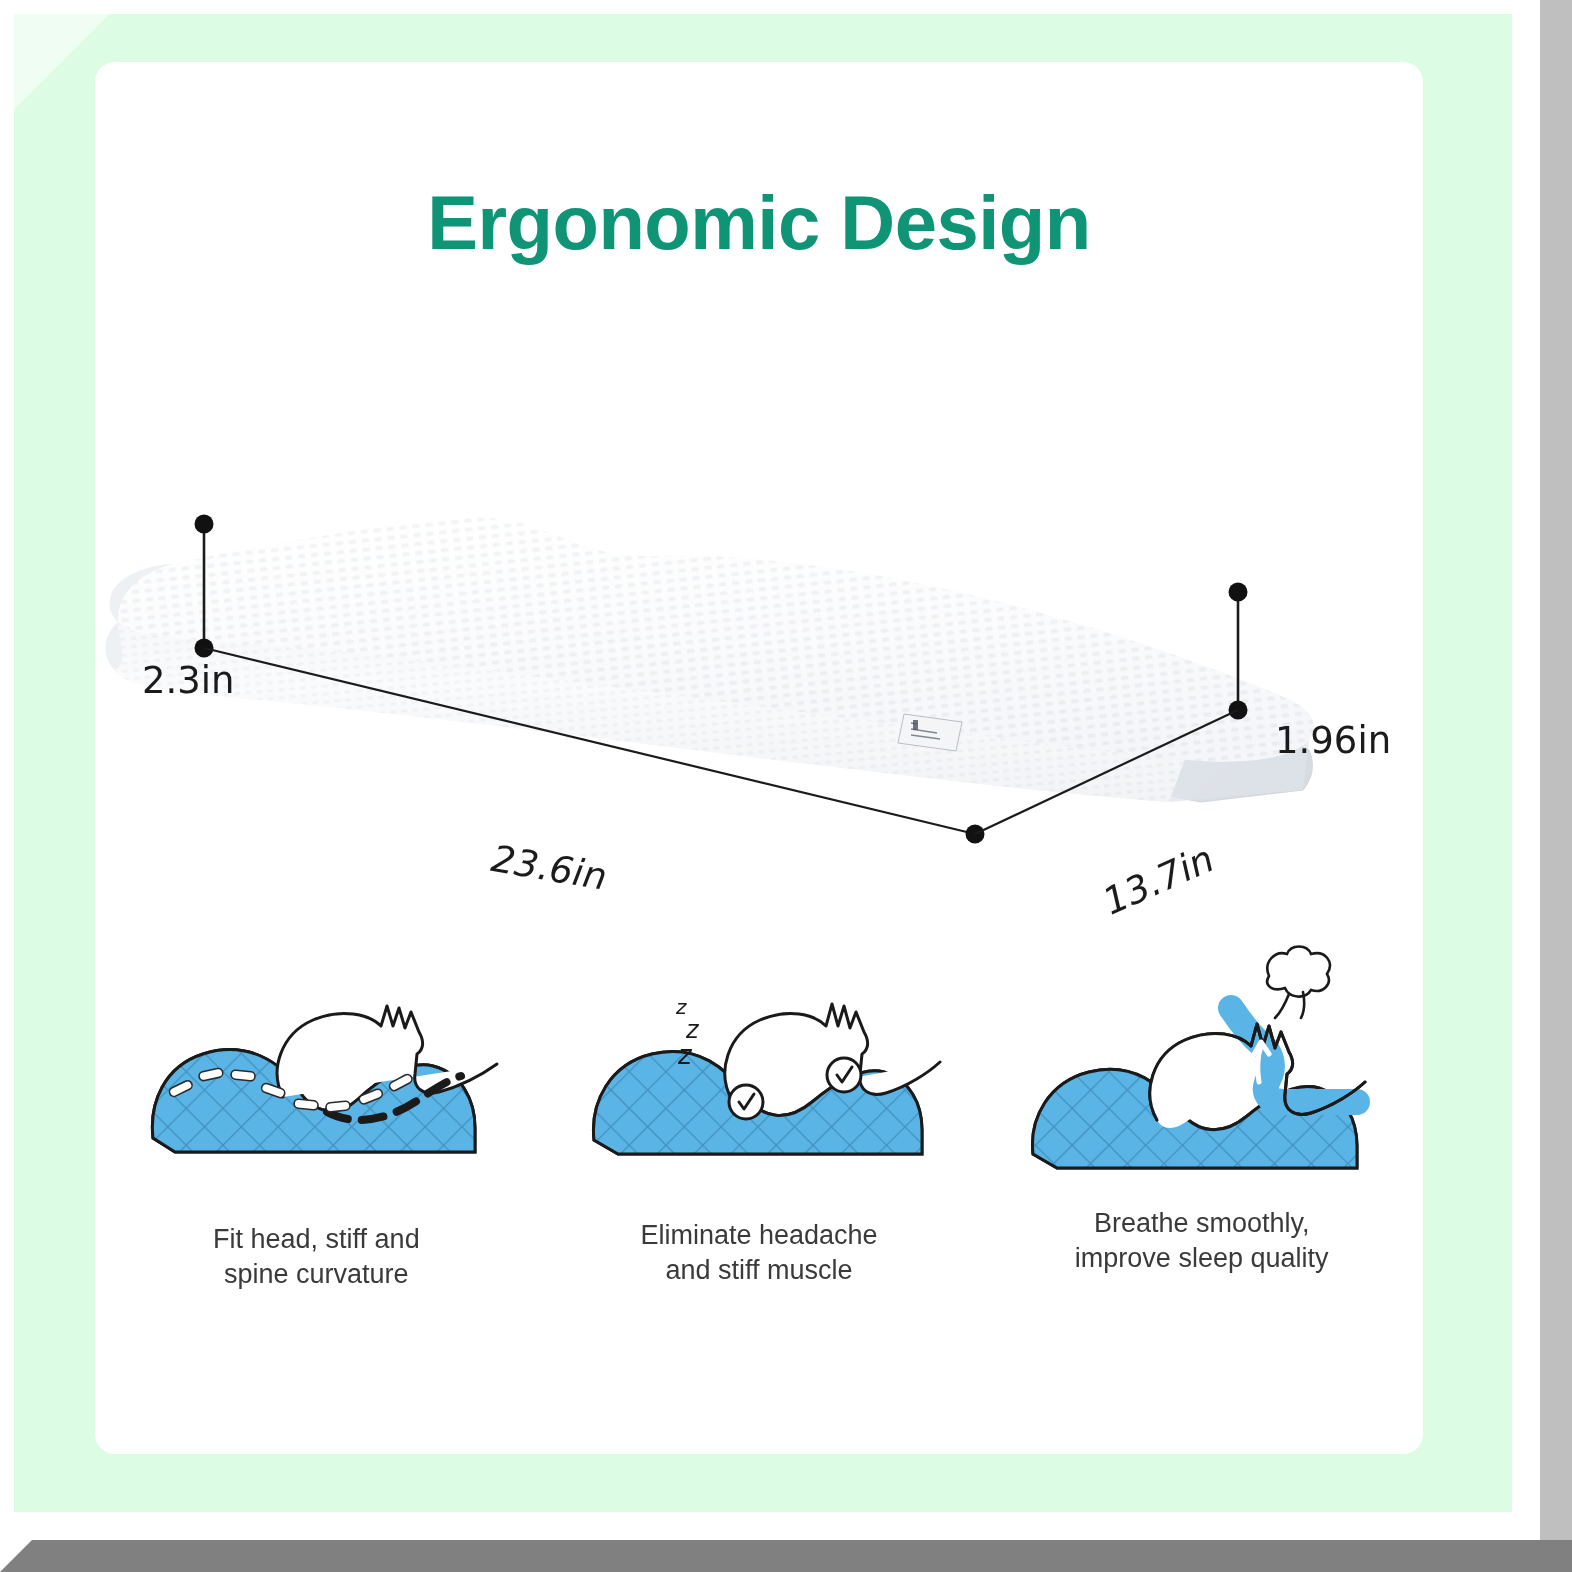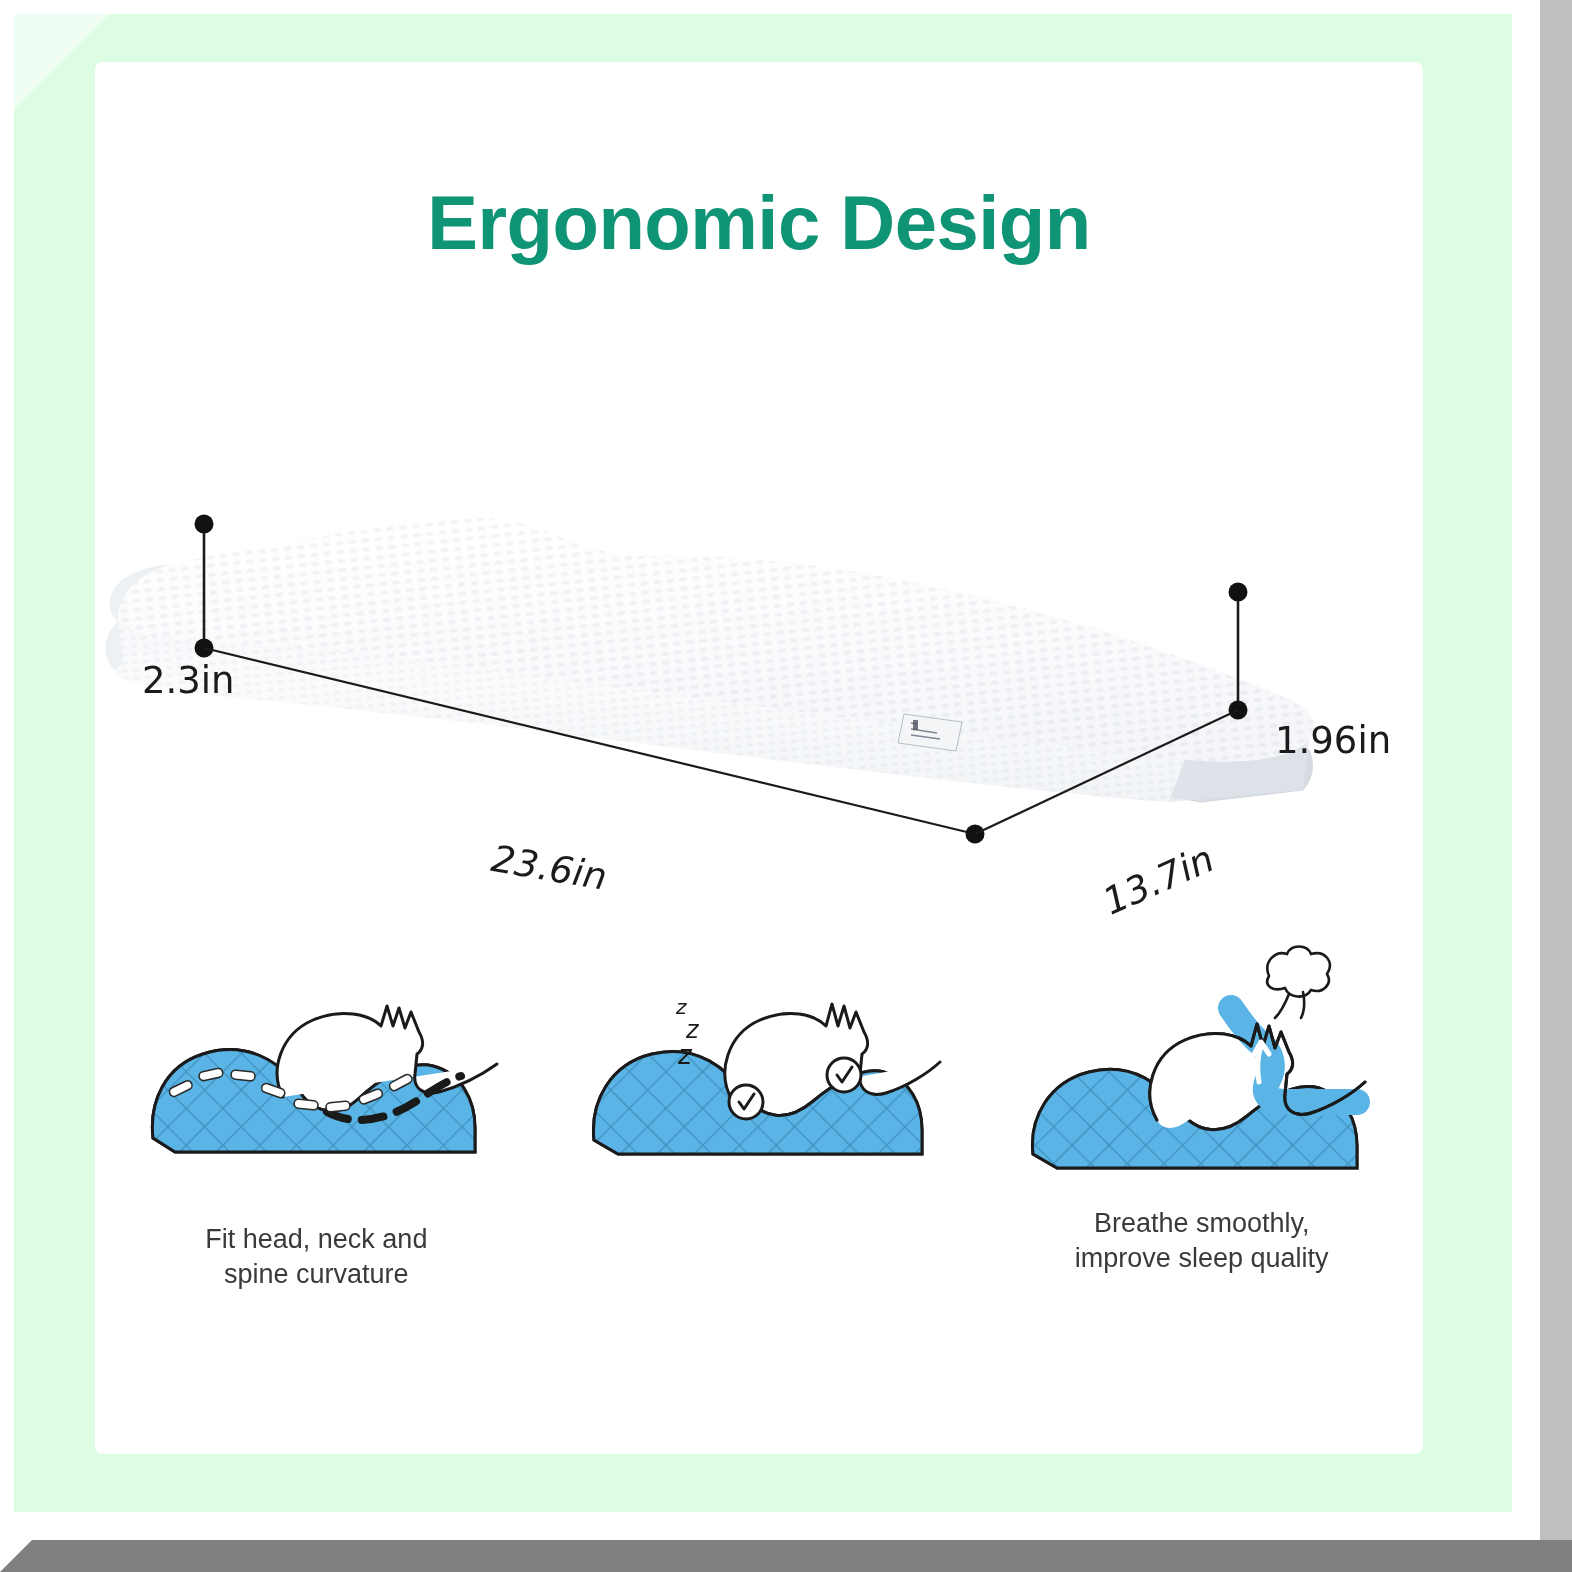--- a/index.html
+++ b/index.html
@@ -68,21 +68,21 @@
   }
 
   
   #content-card {
     position: absolute;
     left: 95px;
     top: 62px;
     width: 1328px;
     height: 1392px;
     background: #ffffff;
-    border-radius: 8px;
+    border-radius: 20px;
   }
 
   
   #page-title {
     position: absolute;
     left: 0;
     top: 123px;
     width: 100%;
     text-align: center;
     font-size: 76px;
@@ -349,21 +349,21 @@
             <rect x="38" y="142" width="24" height="9" rx="4.5" transform="rotate(-26 50 147)"></rect>
             <rect x="68" y="128" width="24" height="9" rx="4.5" transform="rotate(-12 80 133)"></rect>
             <rect x="100" y="129" width="24" height="9" rx="4.5" transform="rotate(6 112 134)"></rect>
             <rect x="130" y="144" width="24" height="9" rx="4.5" transform="rotate(20 142 149)"></rect>
             <rect x="163" y="158" width="24" height="9" rx="4.5" transform="rotate(6 175 163)"></rect>
             <rect x="195" y="160" width="24" height="9" rx="4.5" transform="rotate(-6 207 165)"></rect>
             <rect x="228" y="150" width="24" height="9" rx="4.5" transform="rotate(-22 240 155)"></rect>
             <rect x="258" y="136" width="24" height="9" rx="4.5" transform="rotate(-28 270 141)"></rect>
           </g>
         </svg>
-        <div class="benefit-caption">Fit head, neck and
+        <div class="benefit-caption">Fit head, stiff and
 spine curvature</div>
       </div>
 
       <div class="benefit-cell" id="benefit-cell-1">
         <svg class="benefit-figure" viewBox="0 0 370 260">
           <defs>
             <pattern id="quilt2" width="26" height="26" patternUnits="userSpaceOnUse" patternTransform="rotate(45)">
               <rect width="26" height="26" fill="#5ab4e5"></rect>
               <path d="M 0 0 H 26 M 0 0 V 26" stroke="#3f8fbe" stroke-width="2.6"></path>
             </pattern>
@@ -413,20 +413,22 @@
 
           <g>
             <circle cx="172" cy="160" r="17" fill="#ffffff" stroke="#1a1a1a" stroke-width="3"></circle>
             <path d="M 165 160 L 170 167 L 180 152" fill="none" stroke="#1a1a1a" stroke-width="3" stroke-linecap="round" stroke-linejoin="round"></path>
           </g>
           <g>
             <circle cx="270" cy="133" r="17" fill="#ffffff" stroke="#1a1a1a" stroke-width="3"></circle>
             <path d="M 263 133 L 268 140 L 278 125" fill="none" stroke="#1a1a1a" stroke-width="3" stroke-linecap="round" stroke-linejoin="round"></path>
           </g>
         </svg>
+        <div class="benefit-caption">Eliminate headache
+and stiff muscle</div>
       </div>
 
       <div class="benefit-cell" id="benefit-cell-2">
         <svg class="benefit-figure" viewBox="0 0 370 260">
           <defs>
             <pattern id="quilt3" width="26" height="26" patternUnits="userSpaceOnUse" patternTransform="rotate(45)">
               <rect width="26" height="26" fill="#5ab4e5"></rect>
               <path d="M 0 0 H 26 M 0 0 V 26" stroke="#3f8fbe" stroke-width="2.6"></path>
             </pattern>
             <clipPath id="pillowClip3">

